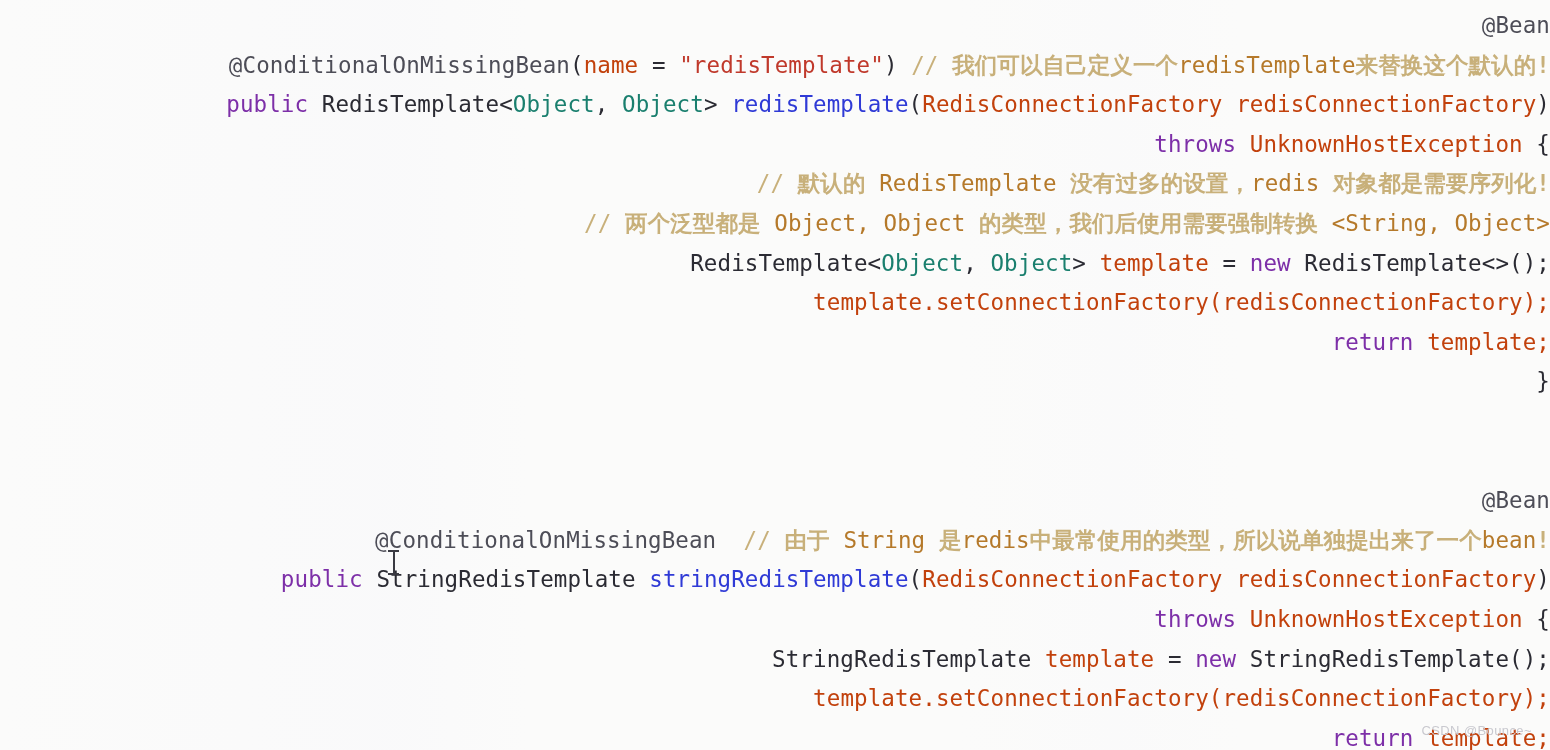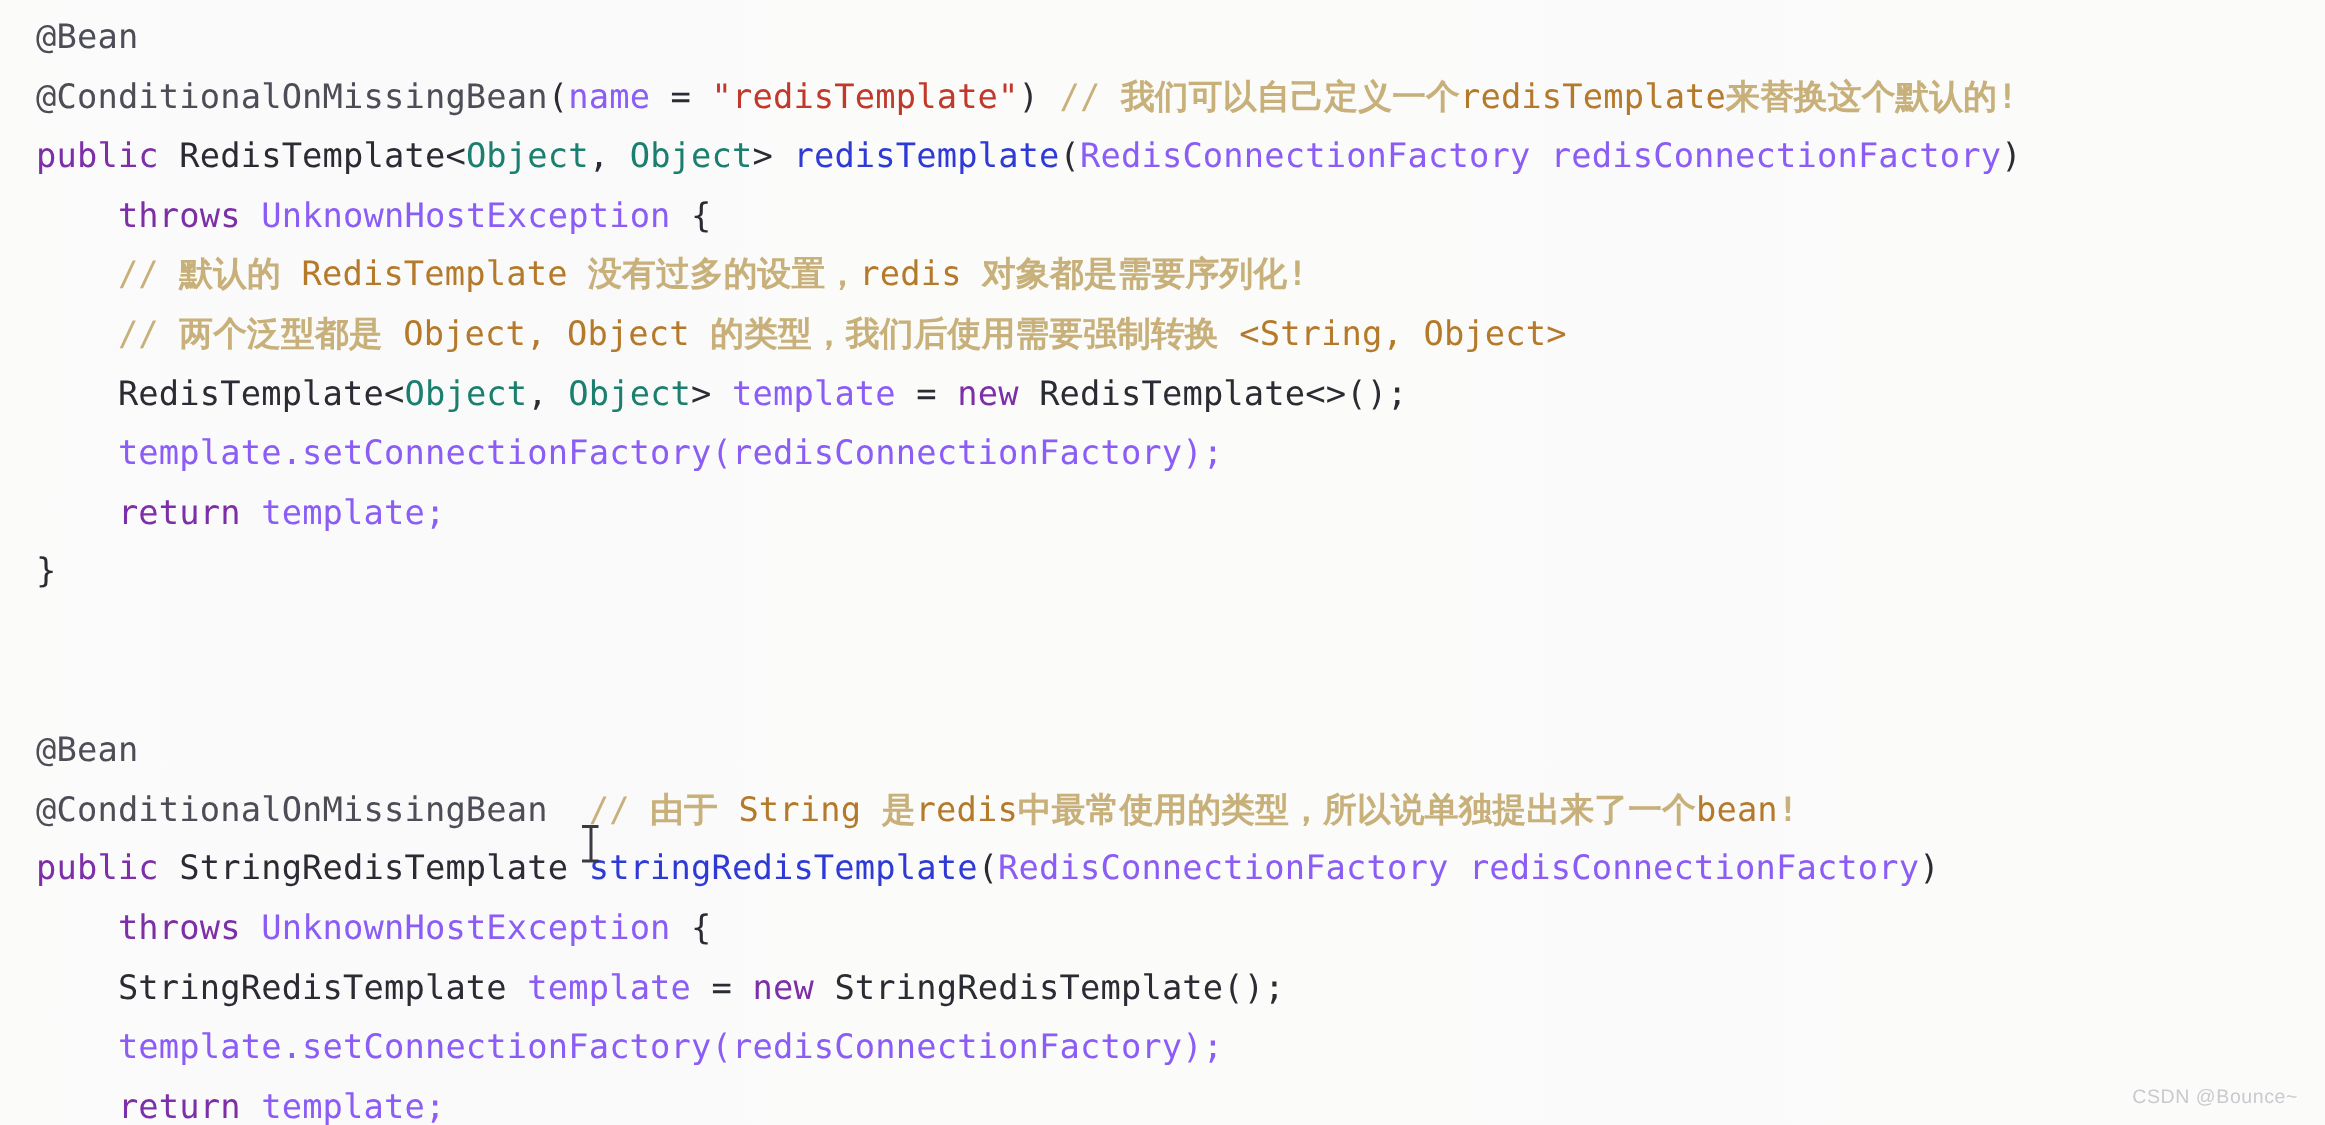--- a/index.html
+++ b/index.html
@@ -7,20 +7,21 @@
     padding: 0;
     background: #fbfbfa;
   }
   #screen {
     position: relative;
     width: 1550px;
     height: 750px;
     background: #fbfbfa;
     overflow: hidden;
     font-family: "DejaVu Sans Mono", "Liberation Mono", monospace;
+    text-align: right;
   }
   
   #screen::before {
     content: "";
     position: absolute;
     inset: 0;
     background: linear-gradient(90deg,
         rgba(255,255,255,0) 0%,
         rgba(248,248,250,0.55) 26%,
         rgba(255,255,255,0) 34%,
@@ -49,21 +50,21 @@
 
   
   .kw   { color: #7d2fa8; }          
   .ann  { color: #4d4d57; }          
   .type { color: #2b2b33; }          
   .gen  { color: #1a7f6e; }          
   .fn   { color: #2f3ad6; }          
   .str  { color: #c0392b; }          
   .pun  { color: #2b2b33; }
   .op   { color: #2b2b33; }
-  .plain{ color: #8b5cf6; }
+  .plain{ color: #c2410c; }
   .cm   { color: #c8b07a; }          
   .cm-e { color: #b5792a; }          
   .cm-cjk { color: #cbb489; font-weight: bold; }
 
   
   #cursor {
     position: absolute;
     left: 388px;
     top: 550px;
     width: 11px;

